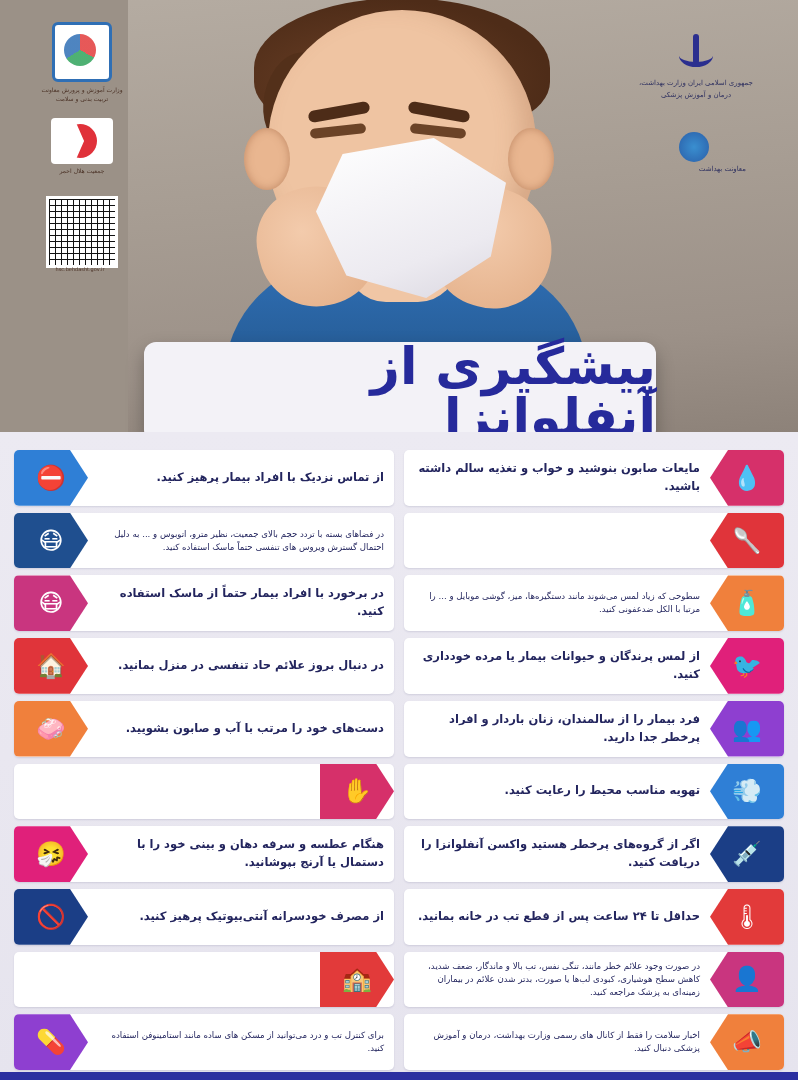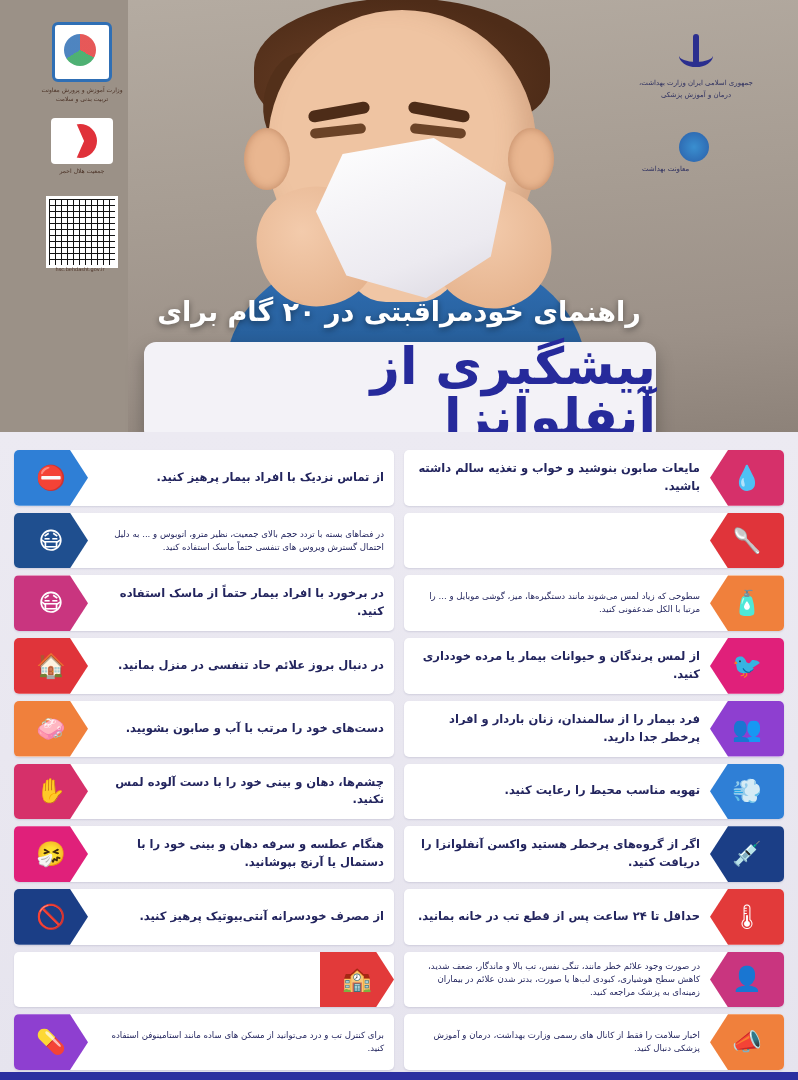--- a/index.html
+++ b/index.html
@@ -126,21 +126,21 @@
     width:34px;height:40px;margin:0 auto 4px;position:relative;
   }
   .moh-mark:before{
     content:"";position:absolute;left:14px;top:0;width:6px;height:30px;background:#2b2f8f;border-radius:3px;
   }
   .moh-mark:after{
     content:"";position:absolute;left:0;top:10px;width:34px;height:18px;
     border-bottom:5px solid #2b2f8f;border-radius:0 0 50% 50%;
   }
   .moh-cap{font-size:7px;line-height:1.7;color:#2f3160;}
-  .logo-dep{position:absolute;right:52px;top:132px;width:104px;text-align:left;}
+  .logo-dep{position:absolute;right:52px;top:132px;width:104px;text-align:right;}
   .dep-mark{
     width:30px;height:30px;margin:0 auto 3px;border-radius:50%;
     background:radial-gradient(circle at 50% 50%,#3a8fd0,#2a5ea8);
   }
   .dep-cap{font-size:7px;color:#2f3160;}
 
   
   .title-top{
     position:absolute;left:0;right:0;top:296px;text-align:center;
     font-size:27px;font-weight:bold;color:#ffffff;
@@ -246,21 +246,20 @@
       <div class="moh-cap">جمهوری اسلامی ایران
 وزارت بهداشت،
 درمان و آموزش پزشکی</div>
     </div>
 
     <div class="logo-dep">
       <div class="dep-mark"></div>
       <div class="dep-cap">معاونت بهداشت</div>
     </div>
 
-    <div class="title-top">راهنمای خودمراقبتی در ۲۰ گام برای</div>
   </div>
 
   <div class="title-card">
     <div class="title-main">پیشگیری از آنفلوانزا</div>
   </div>
 
   <div class="body-wrap">
     <div class="grid">
       <div class="col col-left" id="col-left">
           <div class="tip">
@@ -348,21 +347,20 @@
               <span class="ico">🏠</span>
             </div>
           </div>
           <div class="tip">
             <div class="tip-text">دست‌های خود را مرتب با آب و صابون بشویید.</div>
             <div class="plate" style="background: rgb(240, 128, 60);">
               <span class="ico">🧼</span>
             </div>
           </div>
           <div class="tip">
-            <div class="tip-text">چشم‌ها، دهان و بینی خود را با دست آلوده لمس نکنید.</div>
             <div class="plate" style="background: rgb(214, 48, 106);">
               <span class="ico">✋</span>
             </div>
           </div>
           <div class="tip">
             <div class="tip-text">هنگام عطسه و سرفه دهان و بینی خود را با دستمال یا آرنج بپوشانید.</div>
             <div class="plate" style="background: rgb(224, 32, 122);">
               <span class="ico">🤧</span>
             </div>
           </div>

